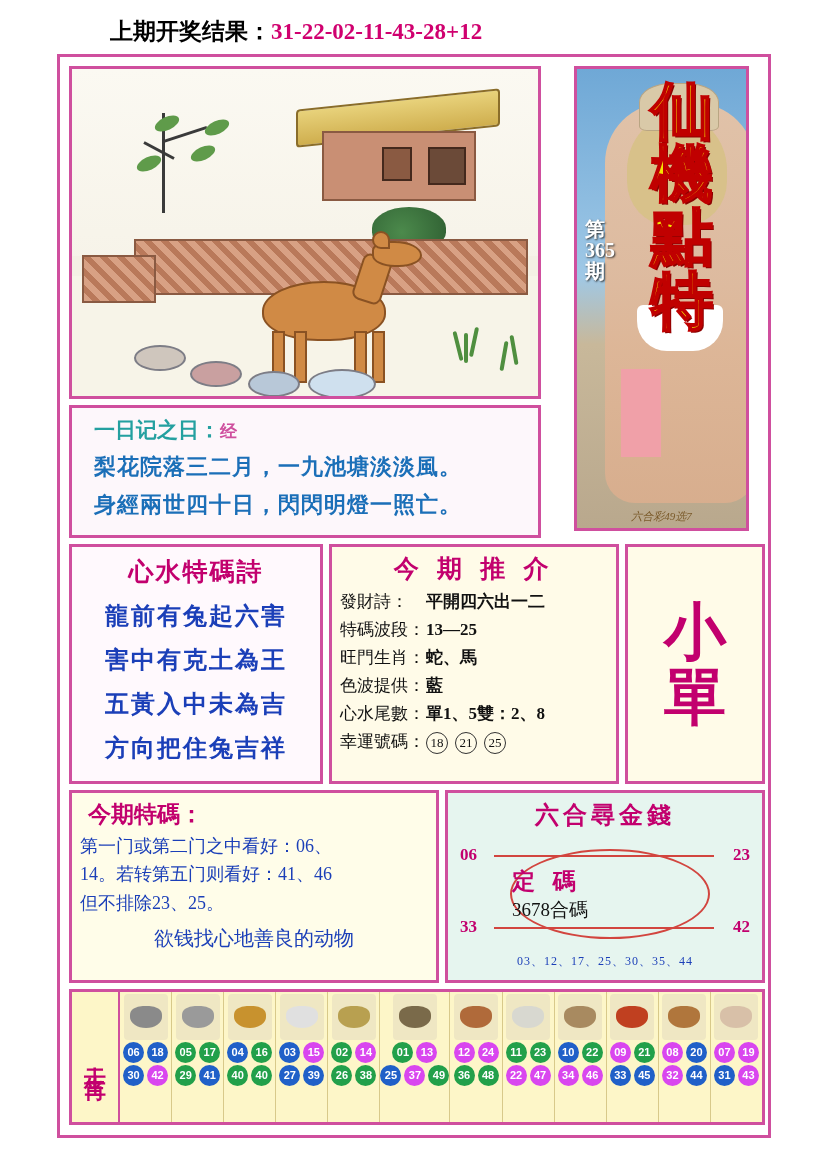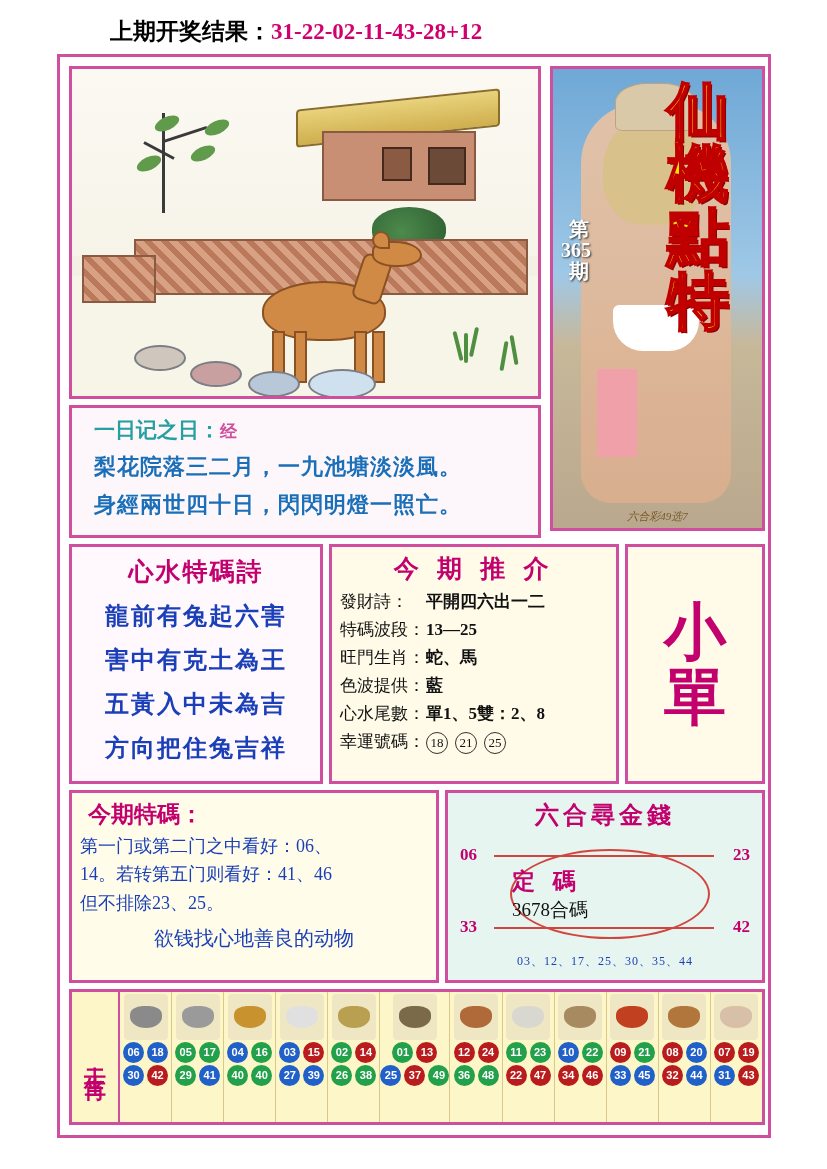--- a/index.html
+++ b/index.html
@@ -91,21 +91,21 @@
   .deer-ear{position:absolute;left:300px;top:162px;width:14px;height:14px;background:#d08a45;border:2px solid #8a5223;border-radius:50% 50% 0 50%;}
   .leg{position:absolute;width:9px;height:48px;background:#d08a45;border:2px solid #8a5223;}
   .stone{
     position:absolute;width:48px;height:22px;border:2px solid #7d7d86;border-radius:50%;
   }
   .grass{
     position:absolute;width:4px;height:30px;background:#4f8f3f;border-radius:2px;
   }
   
   .poster{
-    position:absolute;right:3px;top:9px;width:215px;height:465px;
+    position:absolute;right:19px;top:9px;width:175px;height:465px;
     border:3px solid #cf4f9e;box-sizing:border-box;
     background:linear-gradient(#6fa8d6 0%,#9fc8e6 45%,#c8b89a 60%,#b9a88d 100%);
     overflow:hidden;
   }
   .poster .figure{
     position:absolute;left:28px;top:34px;width:150px;height:400px;
     background:linear-gradient(180deg,#e6c3a6,#d9ae8e);
     border-radius:60px 60px 30px 30px;
     opacity:.95;
   }
@@ -127,21 +127,21 @@
     font-size:62px;line-height:1.02;font-weight:bold;
     color:#f5e400;
     -webkit-text-stroke:2px #c00000;
     text-shadow:2px 2px 0 #8d0000;
     font-family:"DejaVu Serif", serif;
   }
   .poster-issue{
     position:absolute;left:8px;top:150px;width:28px;
     font-size:20px;color:#fff;font-weight:bold;line-height:1.05;
     text-shadow:1px 1px 2px #333;
-    text-align:right;
+    text-align:left;
   }
   .poster-foot{
     position:absolute;left:0;bottom:4px;width:100%;text-align:center;
     font-size:11px;color:#7a5a2a;font-style:italic;
   }
   
   .poem{
     position:absolute;left:9px;top:348px;width:472px;height:133px;
     border:3px solid #cf4f9e;box-sizing:border-box;
     background:#fdf7fb;
@@ -256,21 +256,21 @@
     position:absolute;left:6px;top:12px;width:32px;height:22px;border-radius:40% 40% 50% 50%;
   }
   .znums{display:flex;flex-direction:column;gap:2px;align-items:center;}
   .znrow{display:flex;gap:3px;}
   .ball{
     width:21px;height:21px;border-radius:50%;
     color:#fff;font-size:11px;line-height:21px;text-align:center;
     font-family:"Liberation Sans", sans-serif;
     font-weight:bold;
   }
-  .b-red{background:#b91c1c;}
+  .b-red{background:#d946ef;}
   .b-blue{background:#2060c8;}
   .b-green{background:#22a04a;}
 </style>
 </head>
 <body>
 
 <div class="page">
 
   <div class="header">
     <span>上期开奖结果：</span><span class="res">31-22-02-11-43-28+12</span>

